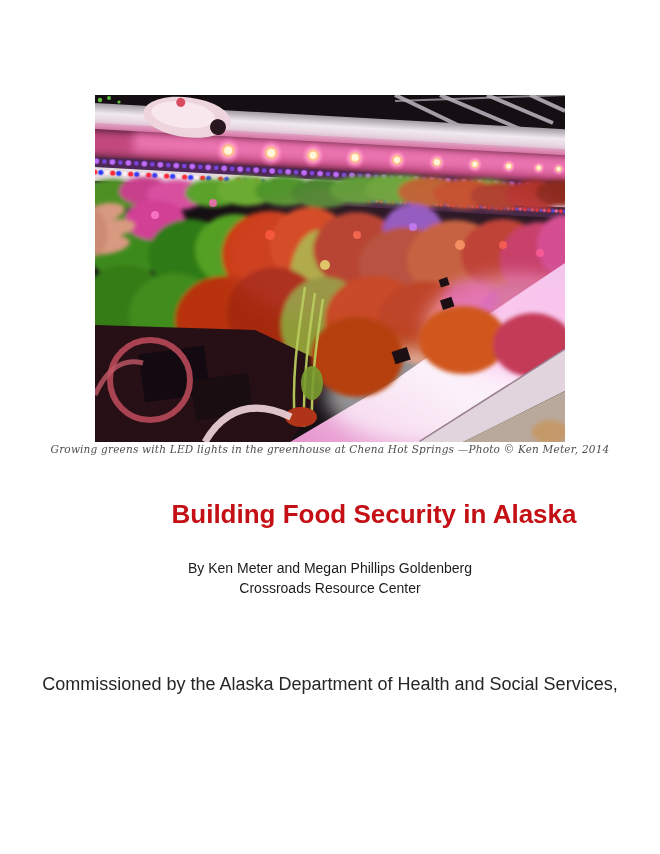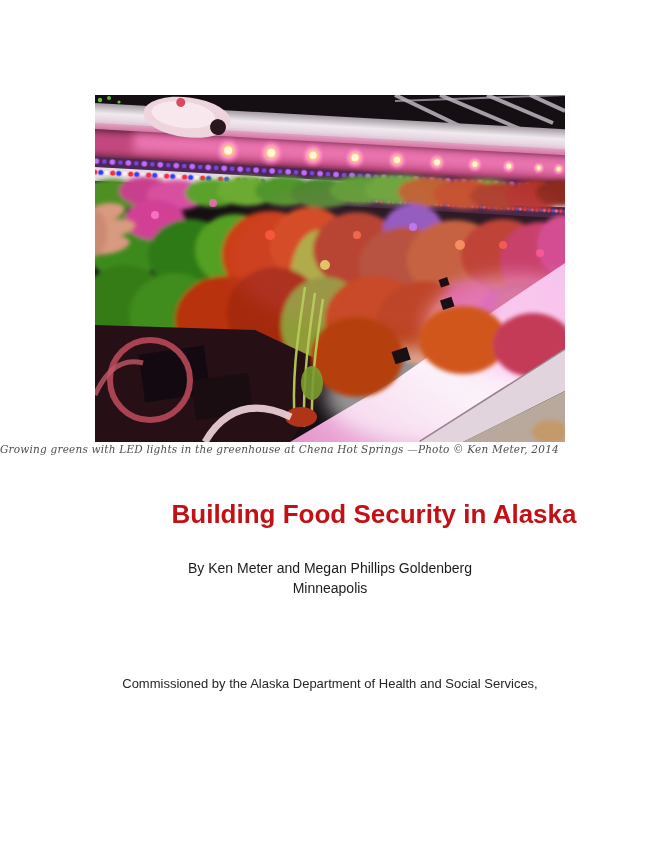--- a/index.html
+++ b/index.html
@@ -4,39 +4,39 @@
 <style>
   html,body{margin:0;padding:0;background:#ffffff;}
   .page{
     position:relative;width:660px;height:854px;margin:0 auto;
     background:#ffffff;overflow:hidden;
     font-family:"Liberation Sans",sans-serif;color:#1f1f1f;
   }
   .photo-fig{position:absolute;left:95px;top:95px;width:470px;height:347px;margin:0;}
   .photo-fig svg{display:block;width:470px;height:347px;}
   .caption{
-    position:absolute;top:443px;left:0;width:100%;text-align:left;
+    position:absolute;top:443px;left:0;width:100%;text-align:center;
     font-family:"DejaVu Serif",serif;font-style:italic;
     font-size:10.5px;color:#4d4d4d;letter-spacing:0.2px;
   }
   .title{
     position:absolute;top:499px;left:0;width:100%;text-align:center;
     font-size:26px;font-weight:bold;color:#c41014;padding-left:44px;
   }
   .byline{
     position:absolute;top:558px;left:0;width:100%;text-align:center;
     font-size:14px;line-height:20px;color:#1c1c1c;
   }
   .date{
     position:absolute;top:636px;left:0;width:100%;text-align:center;
     font-size:14px;color:#1c1c1c;
   }
   .commission{
     position:absolute;top:675px;left:0;width:100%;text-align:center;
-    font-size:13px;line-height:18px;color:#262626;
+    font-size:18px;line-height:18px;color:#262626;
   }
 </style>
 </head>
 <body>
 
 <div class="page">
 
   <figure class="photo-fig">
     <svg viewBox="0 0 470 347" preserveAspectRatio="none">
       <defs>
@@ -250,21 +250,21 @@
       </g>
     </svg>
   </figure>
 
   <div class="caption">Growing greens with LED lights in the greenhouse at Chena Hot Springs —Photo © Ken Meter, 2014</div>
 
   <h1 class="title" style="margin:0;font-size:26px;">Building Food Security in Alaska</h1>
 
   <div class="byline">
     <div>By Ken Meter and Megan Phillips Goldenberg</div>
-    <div>Minneapolis</div>
+    <div>Crossroads Resource Center</div>
   </div>
 
 
   <div class="commission">
     <div>Commissioned by the Alaska Department of Health and Social Services,</div>
   </div>
 
 </div>
 
 </body></html>

